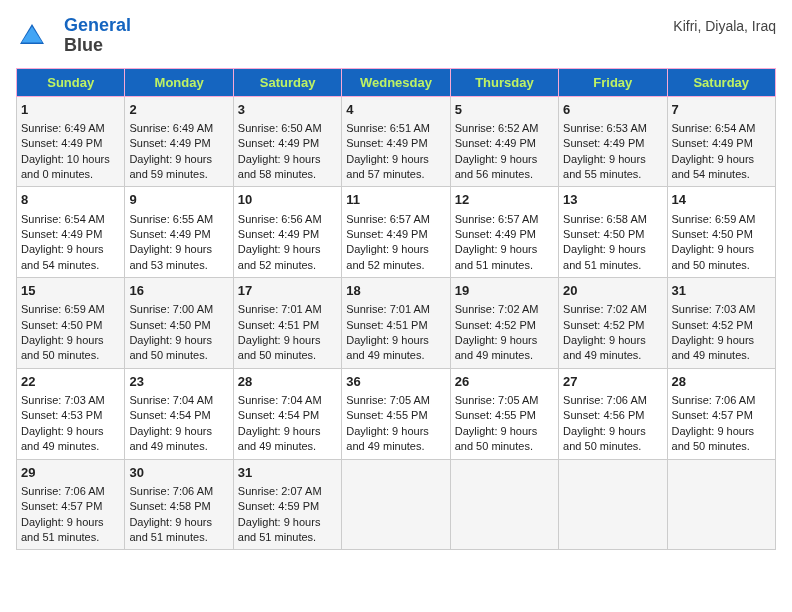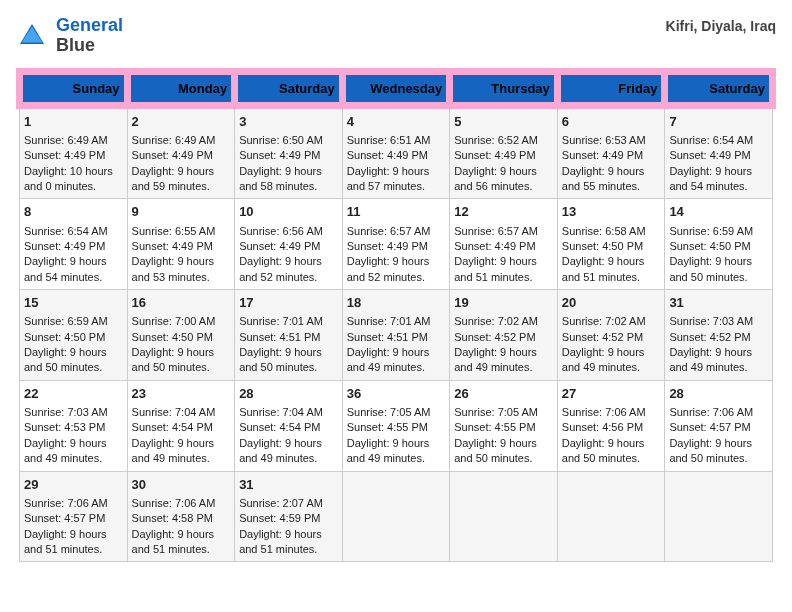--- a/index.html
+++ b/index.html
@@ -12,21 +12,21 @@
     }
     .header {
       display: flex;
       justify-content: space-between;
       align-items: flex-start;
       margin-bottom: 12px;
     }
     .logo {
       display: flex;
       align-items: center;
-      gap: 8px;
+      gap: 16px;
     }
     .logo-text {
       font-size: 18px;
       font-weight: bold;
       color: #1a1a1a;
       line-height: 1.1;
     }
     .logo-text span {
       color: #1565c0;
     }
@@ -39,35 +39,34 @@
     }
     .main-title {
       font-size: 32px;
       font-weight: bold;
       color: #1a1a1a;
     }
     .subtitle {
       font-size: 14px;
       color: #444;
       margin-top: 2px;
-      font-weight: bold;
     }
     table {
       width: 100%;
       border-collapse: collapse;
       font-size: 11px;
     }
     thead th {
       background: #1565c0;
-      color: #000000;
+      color: #bef264;
       padding: 6px 4px;
-      text-align: right;
+      text-align: center;
       font-size: 13px;
       font-weight: bold;
-      border: 7px solid #f9a8d4;
+      border: 1px solid #f9a8d4;
     }
     tbody td {
       vertical-align: top;
       padding: 4px 4px;
       border: 1px solid #ccc;
       color: #222;
       line-height: 1.4;
       width: 14.28%;
     }
     tbody tr {

